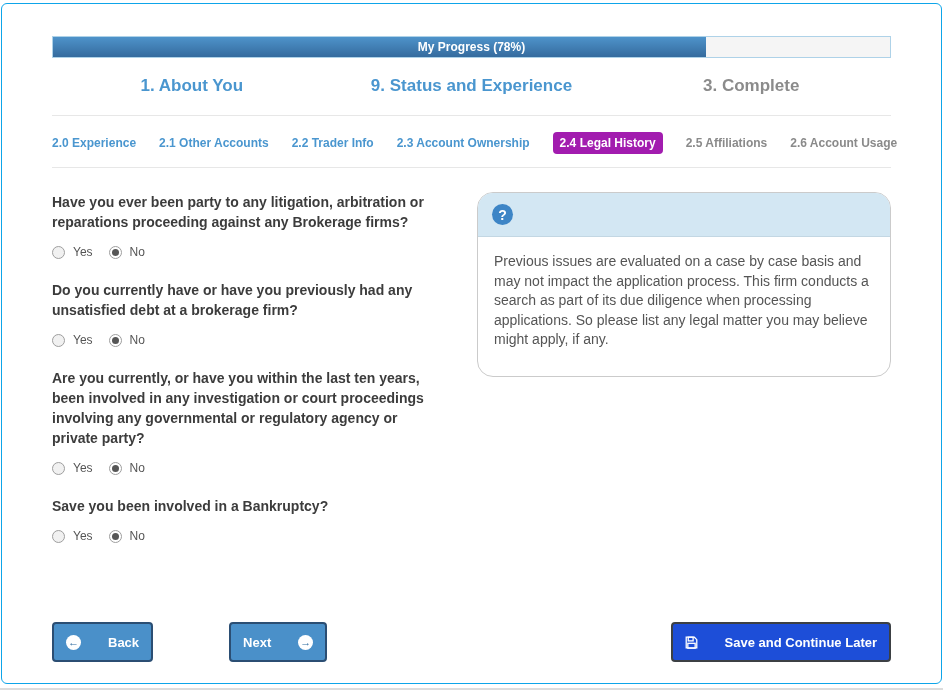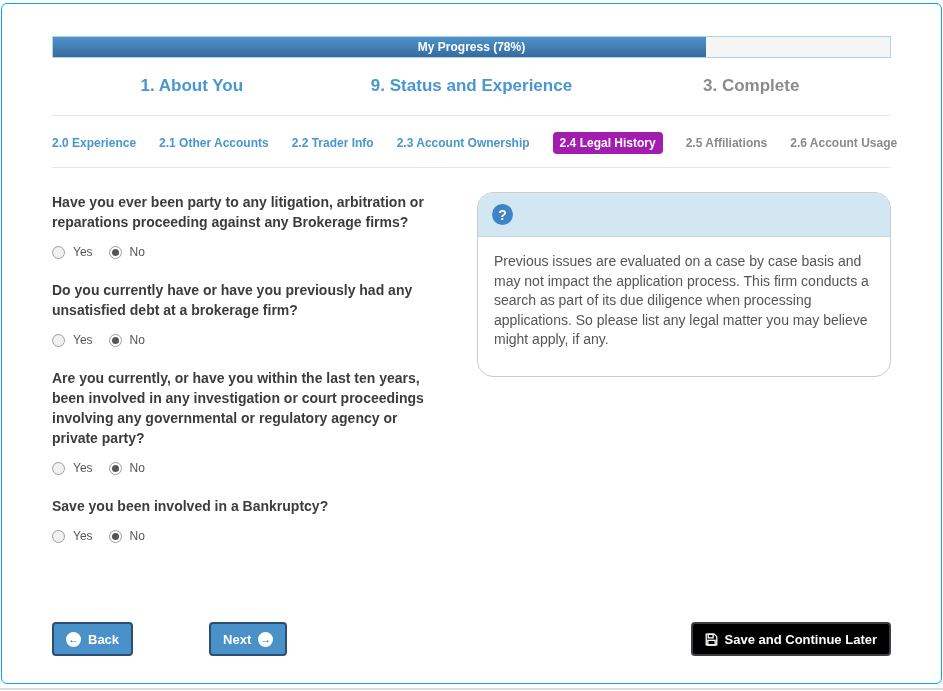--- a/index.html
+++ b/index.html
@@ -68,26 +68,26 @@
     display:inline-flex; align-items:center; justify-content:center;
     width:21px; height:21px; border-radius:50%; background:#3d85c6;
     color:#fff; font-size:14px; font-weight:bold;
   }
   .q-circle::before { content:"?"; }
   .info-body { padding:15px 16px 26px 16px; font-size:14px; color:#555; line-height:19.5px; }
 
   
   .footer { display:flex; align-items:center; margin-top:58px; }
   .btn {
-    display:inline-flex; align-items:center; height:34px; padding:0 12px;
+    display:inline-flex; align-items:center; height:40px; padding:0 12px;
     border-radius:4px; font-size:13px; font-weight:bold; color:#fff;
-    cursor:pointer; user-select:none;
+    cursor:pointer; user-select:none;gap:20px;
   }
   .btn-blue { background:#4a90c9; border:2px solid #2b4e73; }
-  .btn-gray { background:#000000; border:2px solid #3c4044; margin-left:auto; }
+  .btn-gray { background:#1d4ed8; border:2px solid #3c4044; margin-left:auto; }
   .btn-next { margin-left:76px; }
   .circ-arrow {
     display:inline-flex; align-items:center; justify-content:center;
     width:15px; height:15px; border-radius:50%; background:#fff;
     color:#2f6ca0; font-size:11px; font-weight:bold; line-height:1;
   }
   .circ-arrow.left { margin-right:7px; } .circ-arrow.left::before { content:"\2190"; }
   .circ-arrow.right { margin-left:7px; } .circ-arrow.right::before { content:"\2192"; }
   .floppy { margin-right:7px; display:inline-flex; }
 </style>

